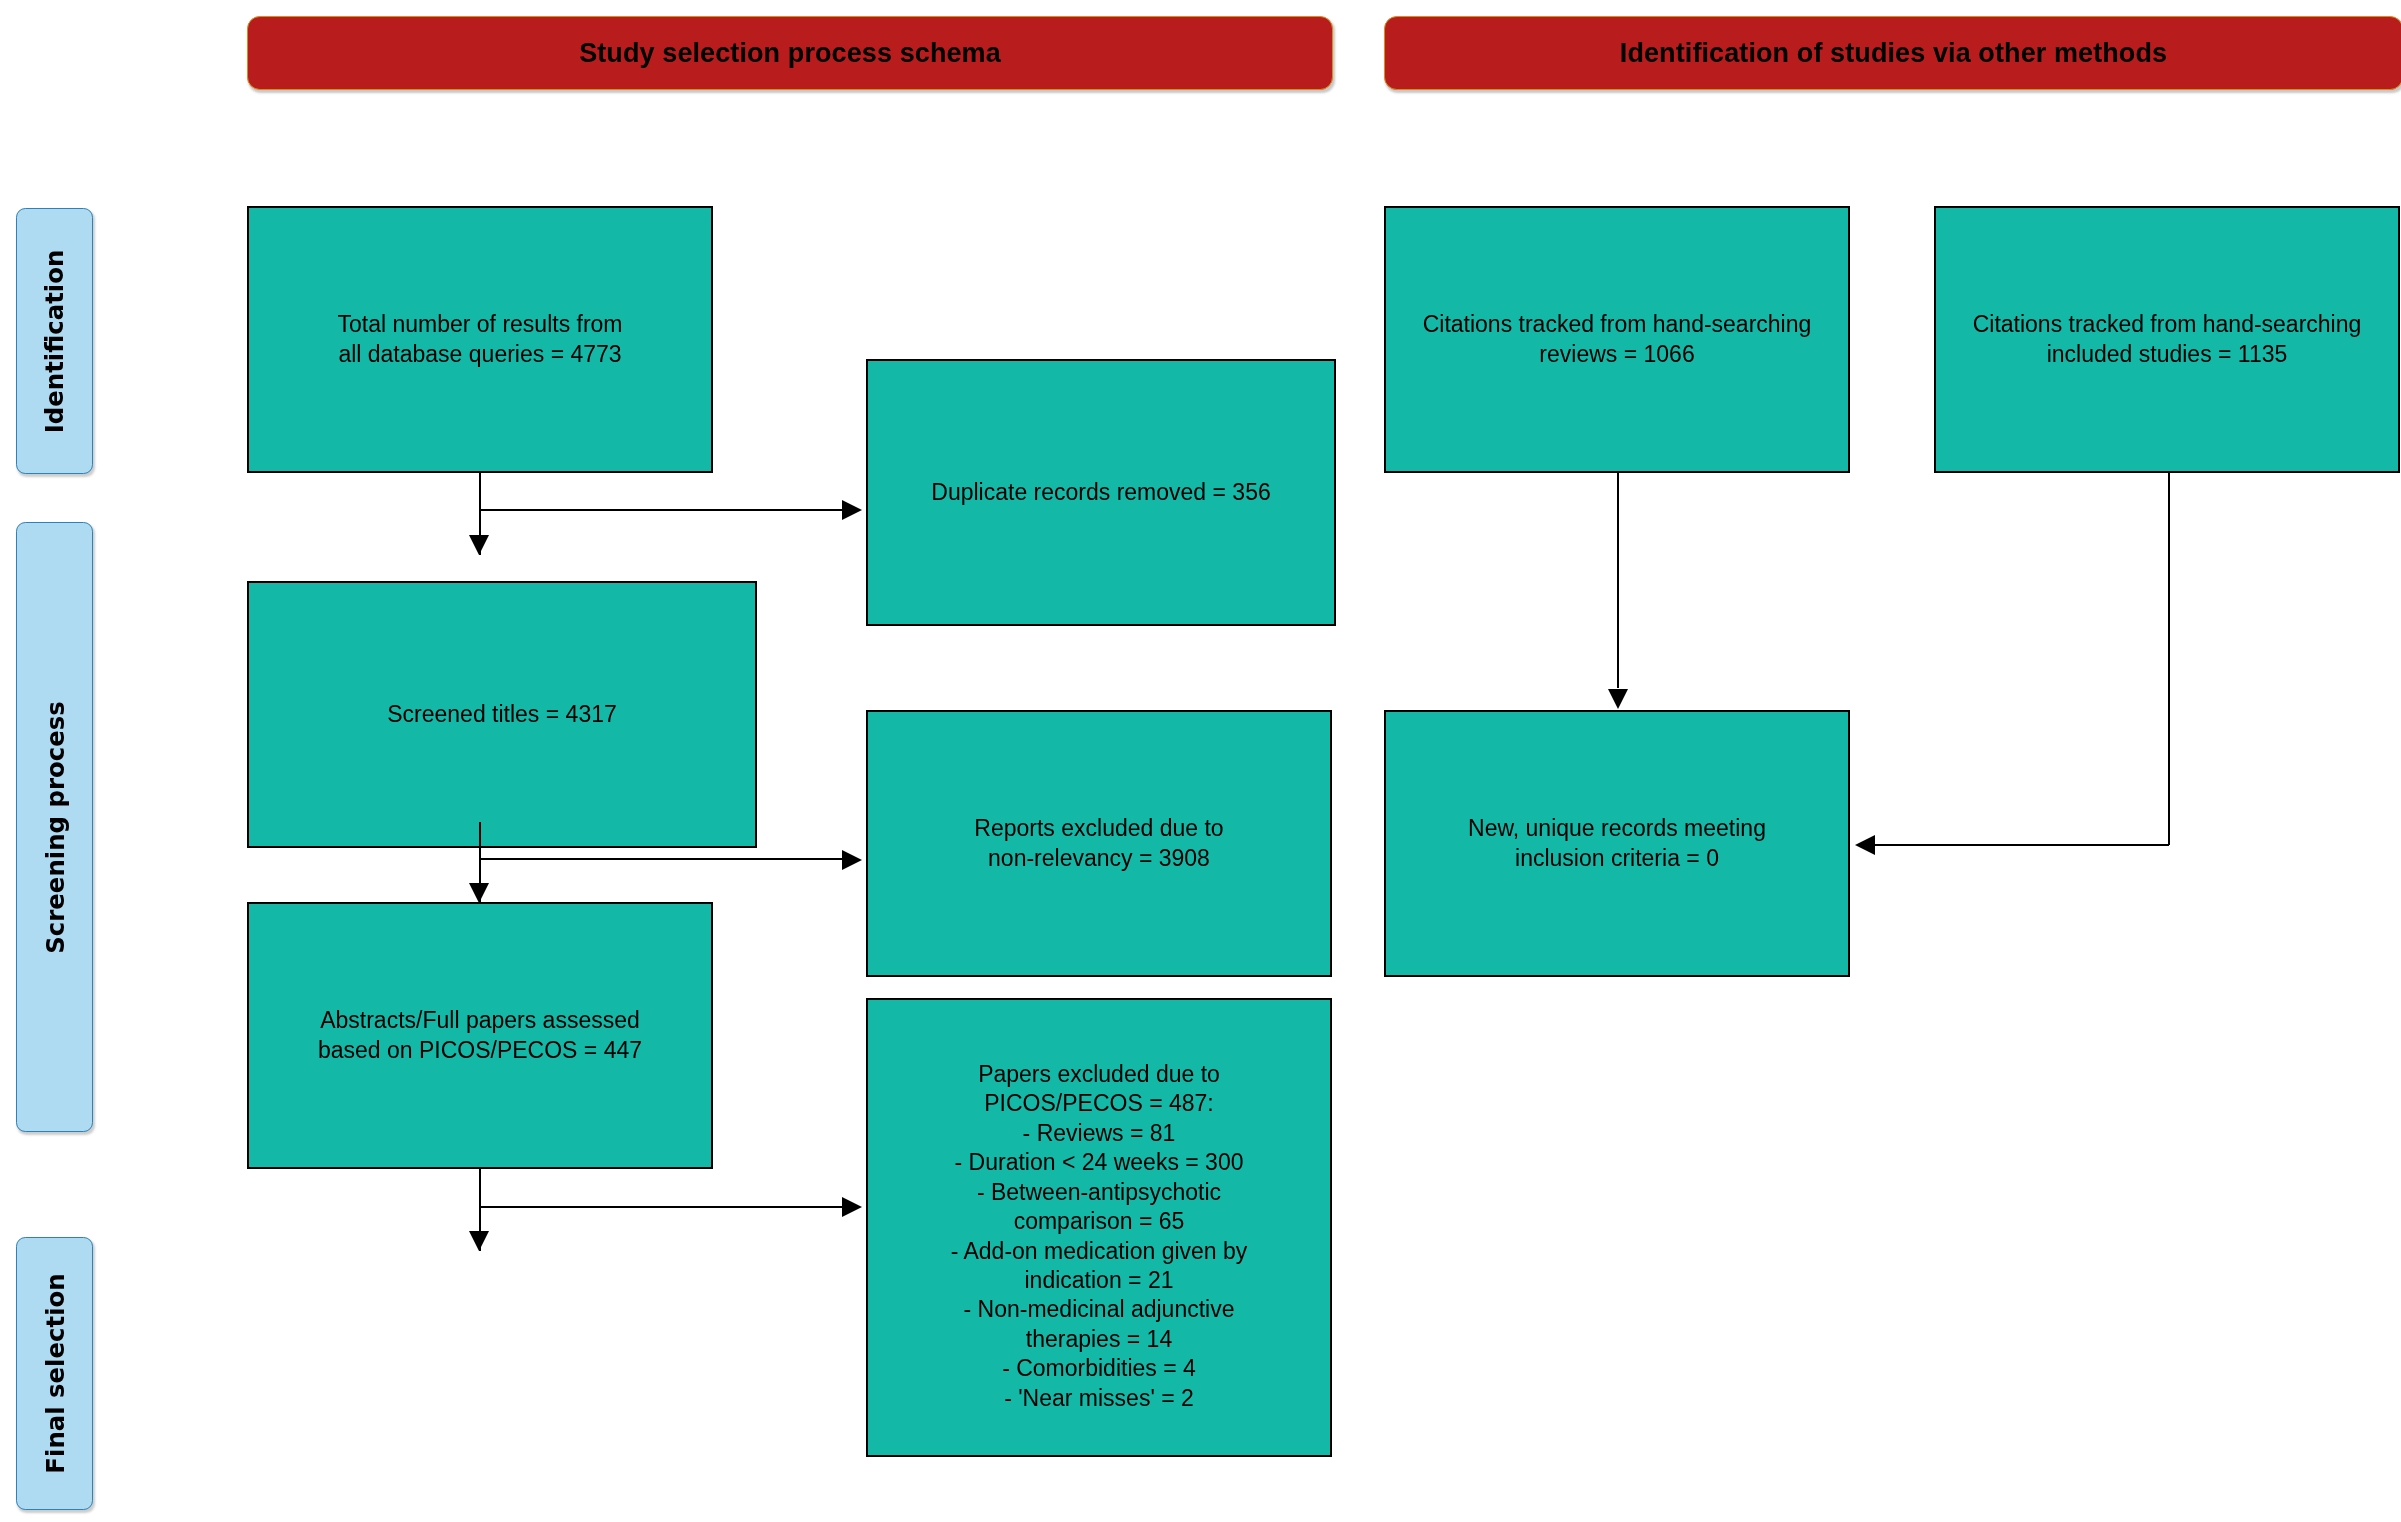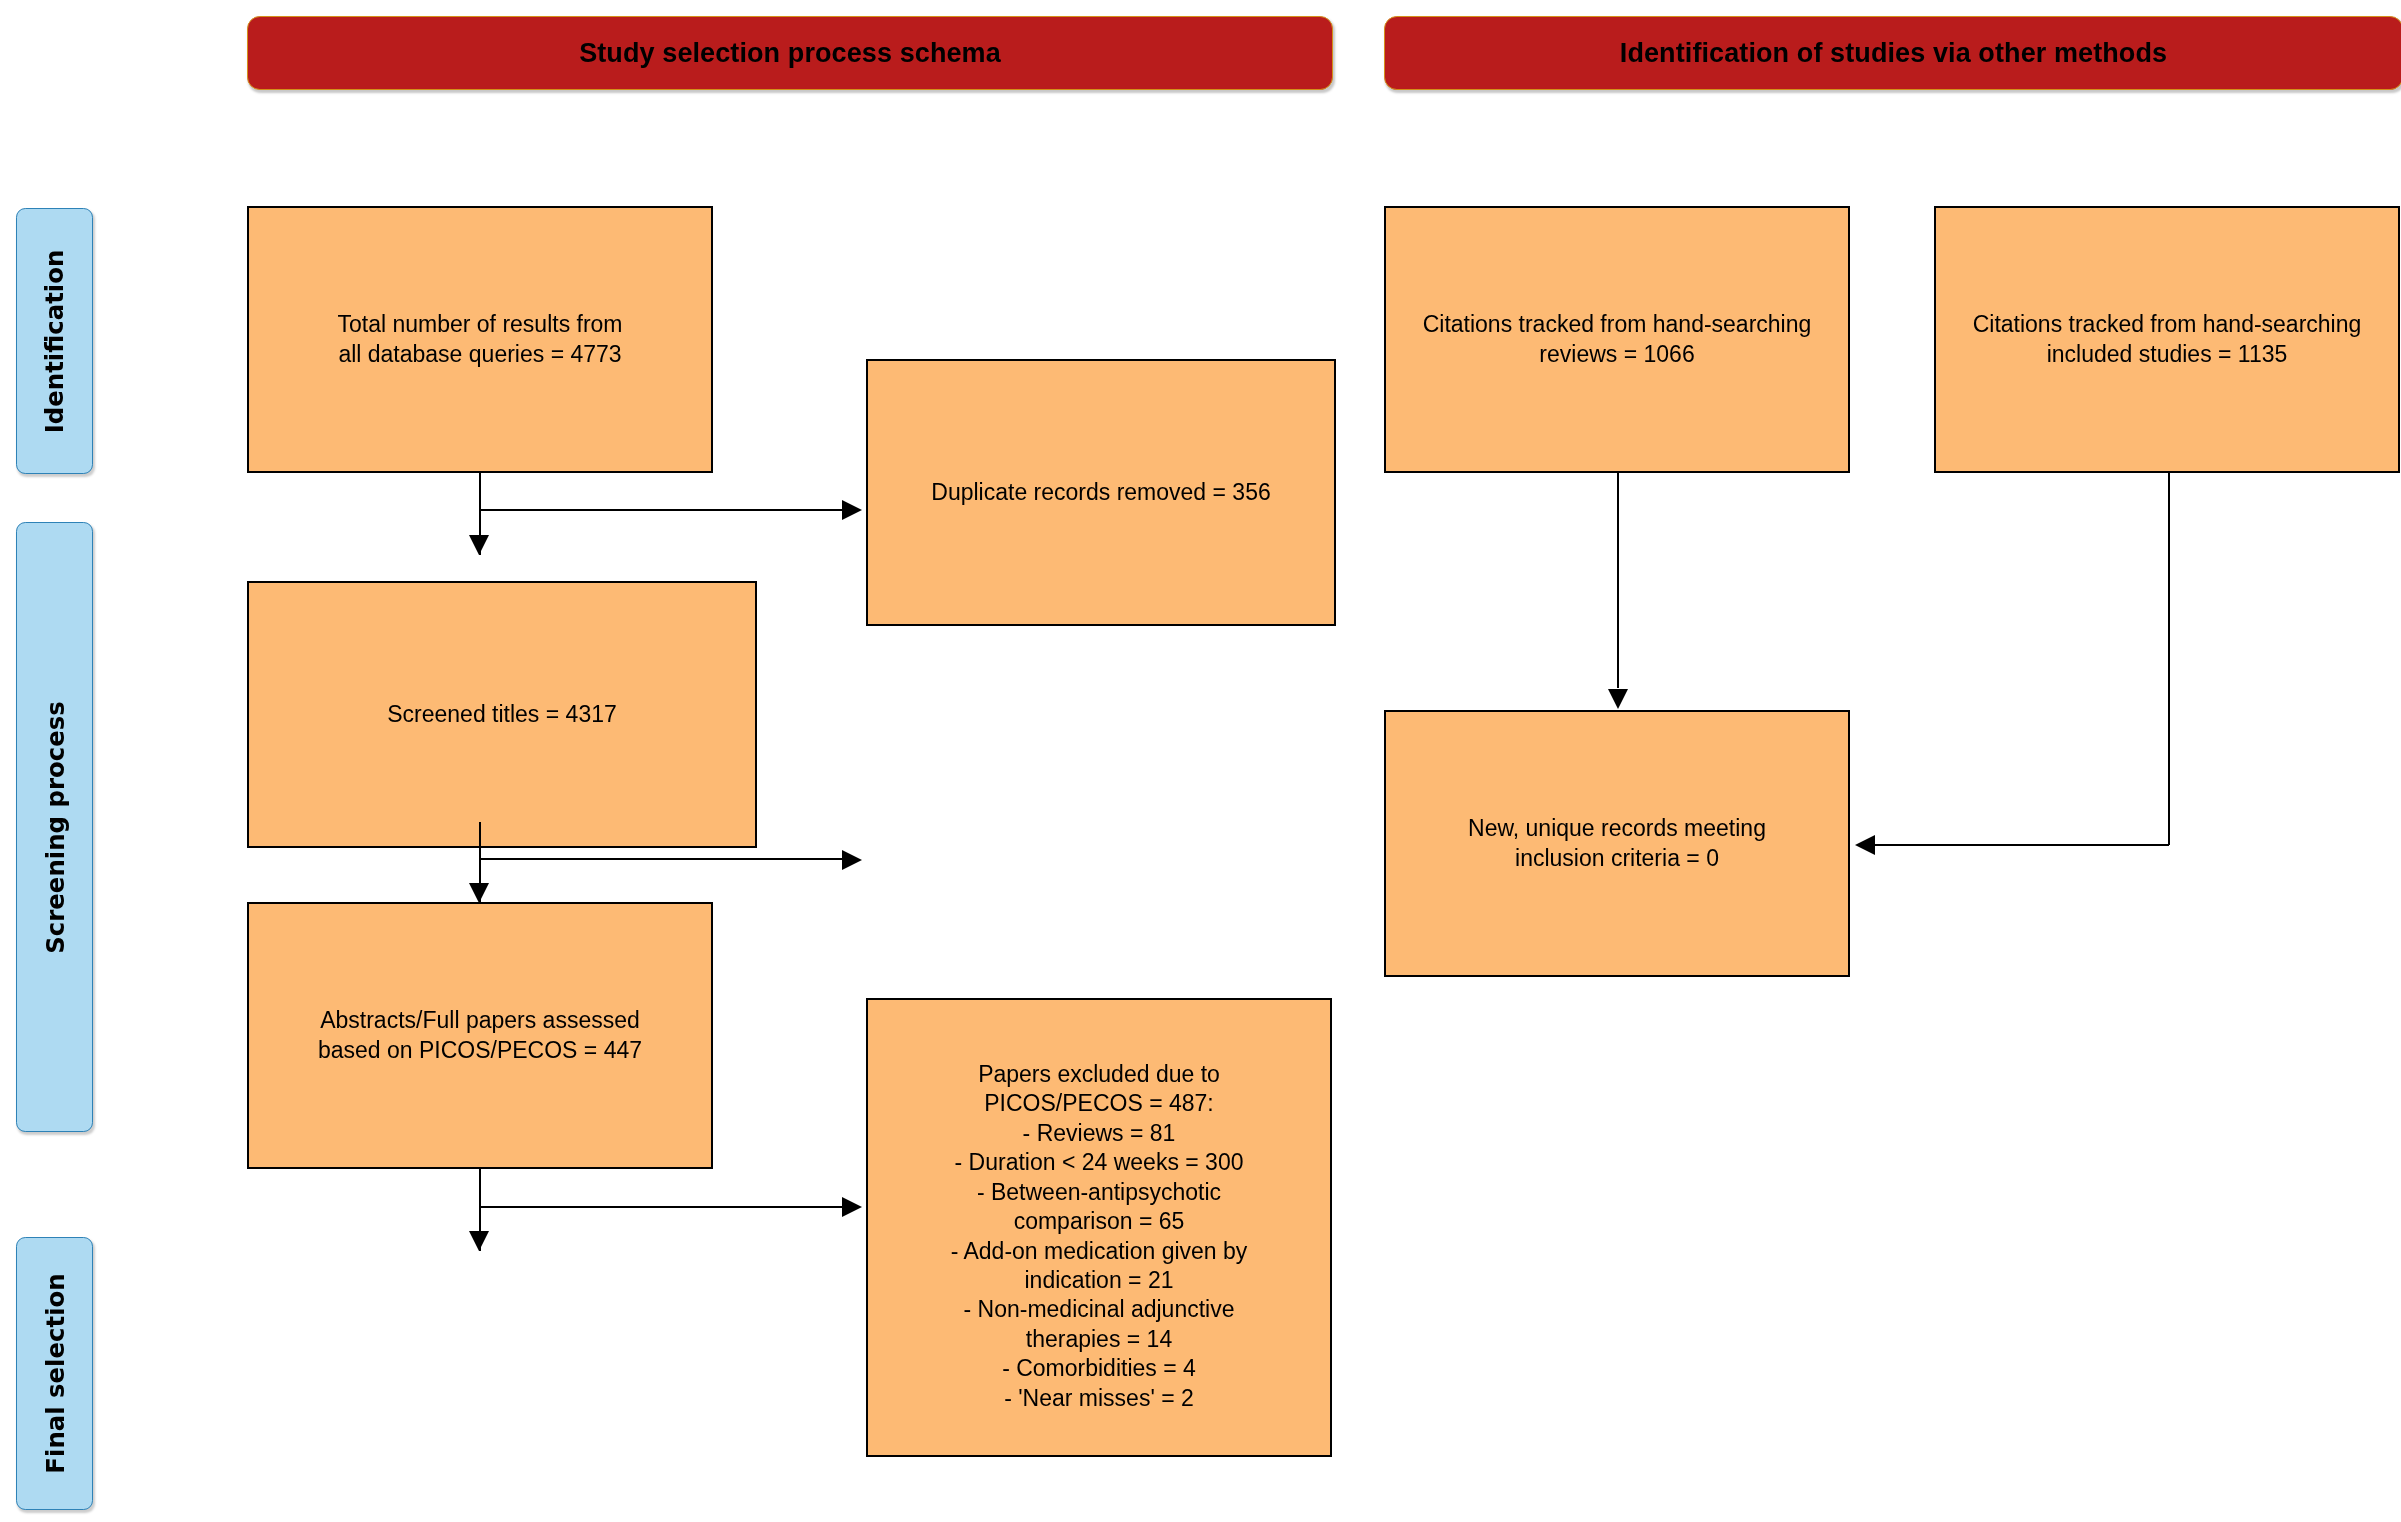--- a/index.html
+++ b/index.html
@@ -53,21 +53,21 @@
     white-space: nowrap;
     font-weight: bold;
     font-size: 24.4px;
     color: #000000;
     font-family: "DejaVu Sans", sans-serif;
   }
 
   
   .fbox {
     position: absolute;
-    background: #fdba74;
+    background: #14b8a6;
     border: 2.3px solid #000000;
     box-sizing: border-box;
     display: flex;
     align-items: center;
     justify-content: center;
     padding: 0 3.5px;
   }
   .fbox .txt {
     font-size: 23px;
     line-height: 1.30;
@@ -148,20 +148,24 @@
   </div>
 
   <div class="fbox" style="left:866px; top:359px; width:470px; height:267px;">
     <span class="txt">Duplicate records removed = 356</span>
   </div>
 
   <div class="fbox" style="left:247px; top:581px; width:510px; height:267px;">
     <span class="txt">Screened titles = 4317</span>
   </div>
 
+  <div class="fbox" style="left:866px; top:710px; width:466px; height:267px;">
+    <span class="txt">Reports excluded due to
+non-relevancy = 3908</span>
+  </div>
 
   <div class="fbox" style="left:247px; top:902px; width:466px; height:267px;">
     <span class="txt">Abstracts/Full papers assessed
 based on PICOS/PECOS = 447</span>
   </div>
 
   <div class="fbox listbox" style="left:866px; top:998px; width:466px; height:459px;">
     <span class="txt">Papers excluded due to
 PICOS/PECOS = 487:
 - Reviews = 81

